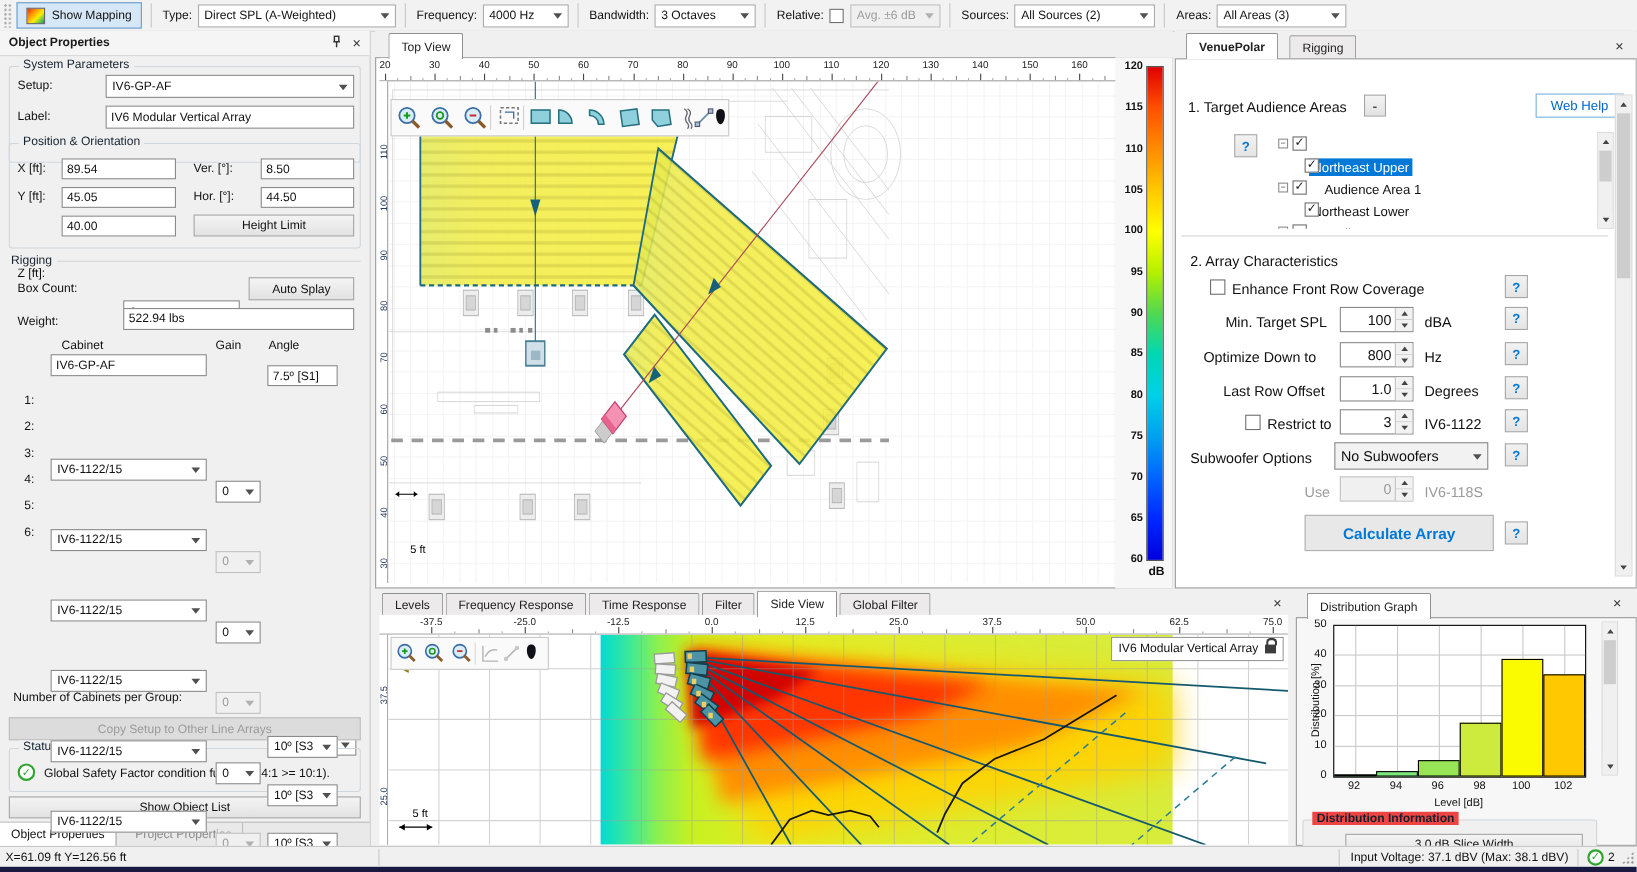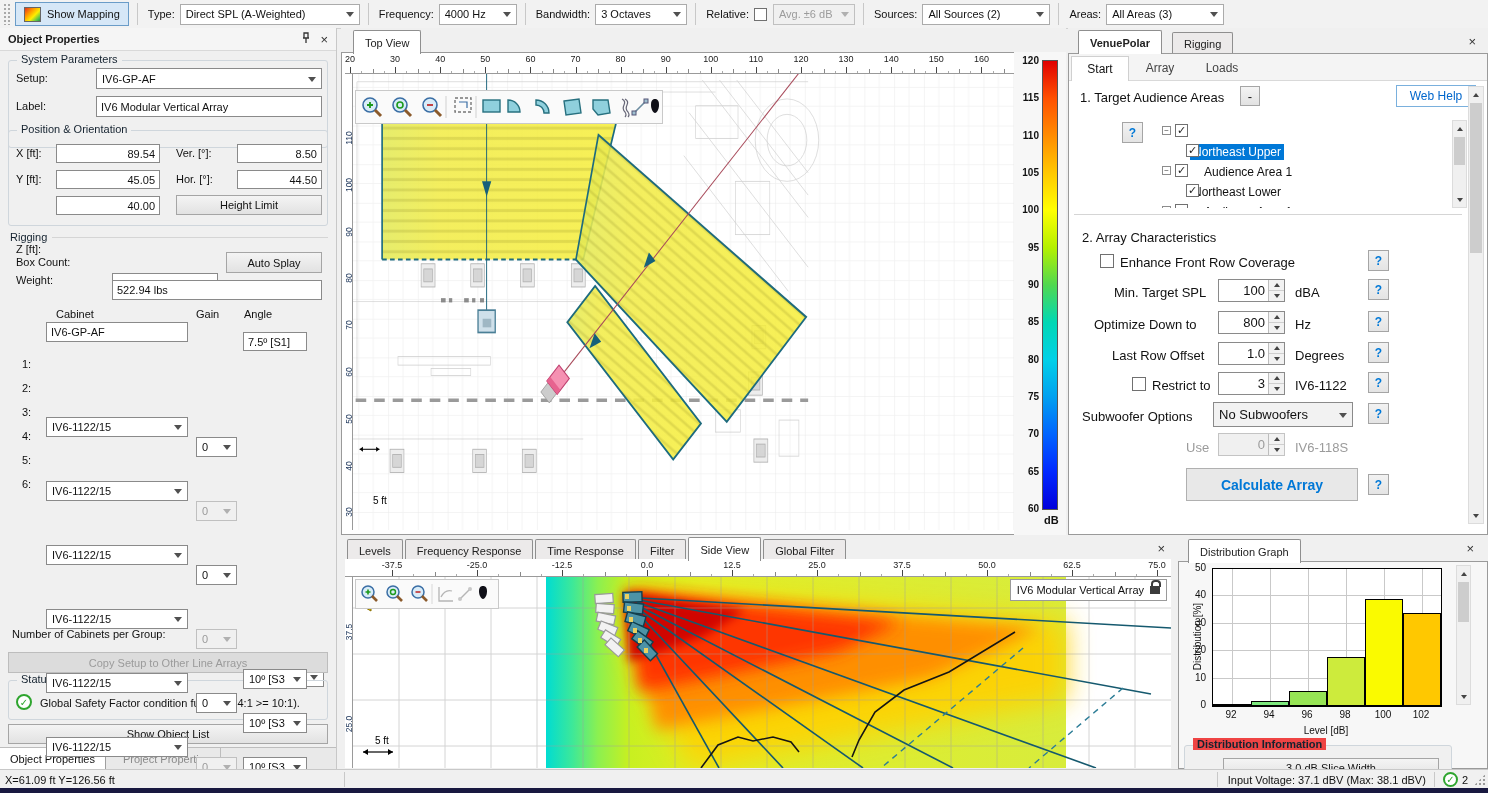--- a/index.html
+++ b/index.html
@@ -3,21 +3,21 @@
 <meta charset="utf-8">
 <style>
   html,body{margin:0;padding:0;}
   body{width:1488px;height:793px;font-family:"Liberation Sans","DejaVu Sans",sans-serif;font-size:11px;color:#111;background:#f0f0f0;overflow:hidden;}
   #app{position:relative;width:1488px;height:793px;background:#f0f0f0;}
   .abs{position:absolute;}
   
   .btn{background:linear-gradient(#f4f4f4,#e2e2e2);border:1px solid #a5a5a5;display:flex;align-items:center;justify-content:center;color:#111;box-sizing:border-box;}
   .btn.disabled{background:#dcdcdc;color:#9b9b9b;border-color:#bdbdbd;}
   .field{background:#fff;border:1px solid #8a8a8a;box-sizing:border-box;display:flex;align-items:center;padding:0 4px;overflow:hidden;white-space:nowrap;}
-  .field.num{justify-content:flex-end;}
+  .field.num{justify-content:flex-start;}
   .combo{background:#fff;border:1px solid #8a8a8a;box-sizing:border-box;display:flex;align-items:center;padding:0 16px 0 5px;position:relative;overflow:hidden;white-space:nowrap;}
   .combo::after{content:"";position:absolute;right:5px;top:50%;margin-top:-2px;border:4px solid transparent;border-top:5px solid #505050;}
   .combo.disabled{background:#f0f0f0;color:#9b9b9b;border-color:#c0c0c0;}
   .combo.disabled::after{border-top-color:#b0b0b0;}
   .spin{background:#fff;border:1px solid #8a8a8a;box-sizing:border-box;display:flex;align-items:stretch;}
   .spin .v{flex:1;text-align:right;padding:3px 3px 0 0;}
   .spin .ud{width:15px;border-left:1px solid #bdbdbd;display:flex;flex-direction:column;}
   .spin .ud div{flex:1;display:flex;align-items:center;justify-content:center;background:#f2f2f2;}
   .spin .ud div:first-child{border-bottom:1px solid #cfcfcf;}
   .tri-up{width:0;height:0;border:3px solid transparent;border-bottom:4px solid #444;margin-top:-3px;}
@@ -151,21 +151,21 @@
 
     <span class="abs" style="left:10px;top:203px;color:#14222f;">Rigging</span>
     <div class="abs" style="left:52px;top:209px;width:276px;height:1px;background:#d5d5d5;"></div>
     <span class="abs" style="left:16px;top:228px;">Box Count:</span>
     <div class="combo abs" style="left:112px;top:224px;width:106px;height:21px;">
         <span>6</span>
       </div>
     <div class="btn abs" style="left:226px;top:224px;width:96px;height:21px;">
         <span>Auto Splay</span>
       </div>
-    <span class="abs" style="left:16px;top:246px;">Weight:</span>
+    <span class="abs" style="left:16px;top:258px;">Weight:</span>
     <div class="field abs" style="left:112px;top:252px;width:210px;height:20px;">
         <span>522.94 lbs</span>
       </div>
 
     <span class="abs" style="left:56px;top:280px;">Cabinet</span>
     <span class="abs" style="left:196px;top:280px;">Gain</span>
     <span class="abs" style="left:244px;top:280px;">Angle</span>
     <div class="field abs" style="left:46px;top:294px;width:142px;height:20px;">
         <span>IV6-GP-AF</span>
       </div>
@@ -743,31 +743,20 @@
   <div class="abs" style="left:1068px;top:28px;width:420px;height:507px;background:#f0f0f0;">
     <div class="tab active" style="position:absolute;left:10px;top:2px;font-weight:bold;">
         <span>VenuePolar</span>
       </div>
     <div class="tab" style="position:absolute;left:104px;top:4px;">
         <span>Rigging</span>
       </div>
     <span class="abs" style="right:12px;top:6px;font-size:13px;color:#333;">×</span>
     <div class="abs" style="left:0;top:25px;width:420px;height:482px;background:#fff;border:1px solid #9a9a9a;box-sizing:border-box;"></div>
 
-    <div class="abs" style="left:1px;top:26px;width:418px;height:26px;background:#f4f4f4;border-bottom:1px solid #d9d9d9;">
-      <div class="abs" style="left:2px;top:2px;height:24px;width:56px;background:#fff;border:1px solid #d0d0d0;border-bottom:none;display:flex;align-items:center;justify-content:center;font-size:12px;">
-          <span>Start</span>
-        </div>
-      <div class="abs" style="left:60px;top:2px;height:24px;width:62px;display:flex;align-items:center;justify-content:center;font-size:12px;color:#444;">
-          <span>Array</span>
-        </div>
-      <div class="abs" style="left:124px;top:2px;height:24px;width:58px;display:flex;align-items:center;justify-content:center;font-size:12px;color:#444;">
-          <span>Loads</span>
-        </div>
-    </div>
 
     <span class="abs" style="left:12px;top:62px;font-size:13px;">1. Target Audience Areas</span>
     <div class="btn abs" style="left:172px;top:58px;width:20px;height:20px;font-size:13px;">
         <span>-</span>
       </div>
     <div class="abs" style="left:328px;top:57px;width:80px;height:22px;background:#fff;border:1px solid #7ab0dd;color:#0066cc;display:flex;align-items:center;justify-content:center;font-size:12px;box-sizing:border-box;">
         <span>Web Help</span>
       </div>
     <div class="helpbtn abs" style="left:54px;top:94px;width:21px;height:21px;">
         <span>?</span>

